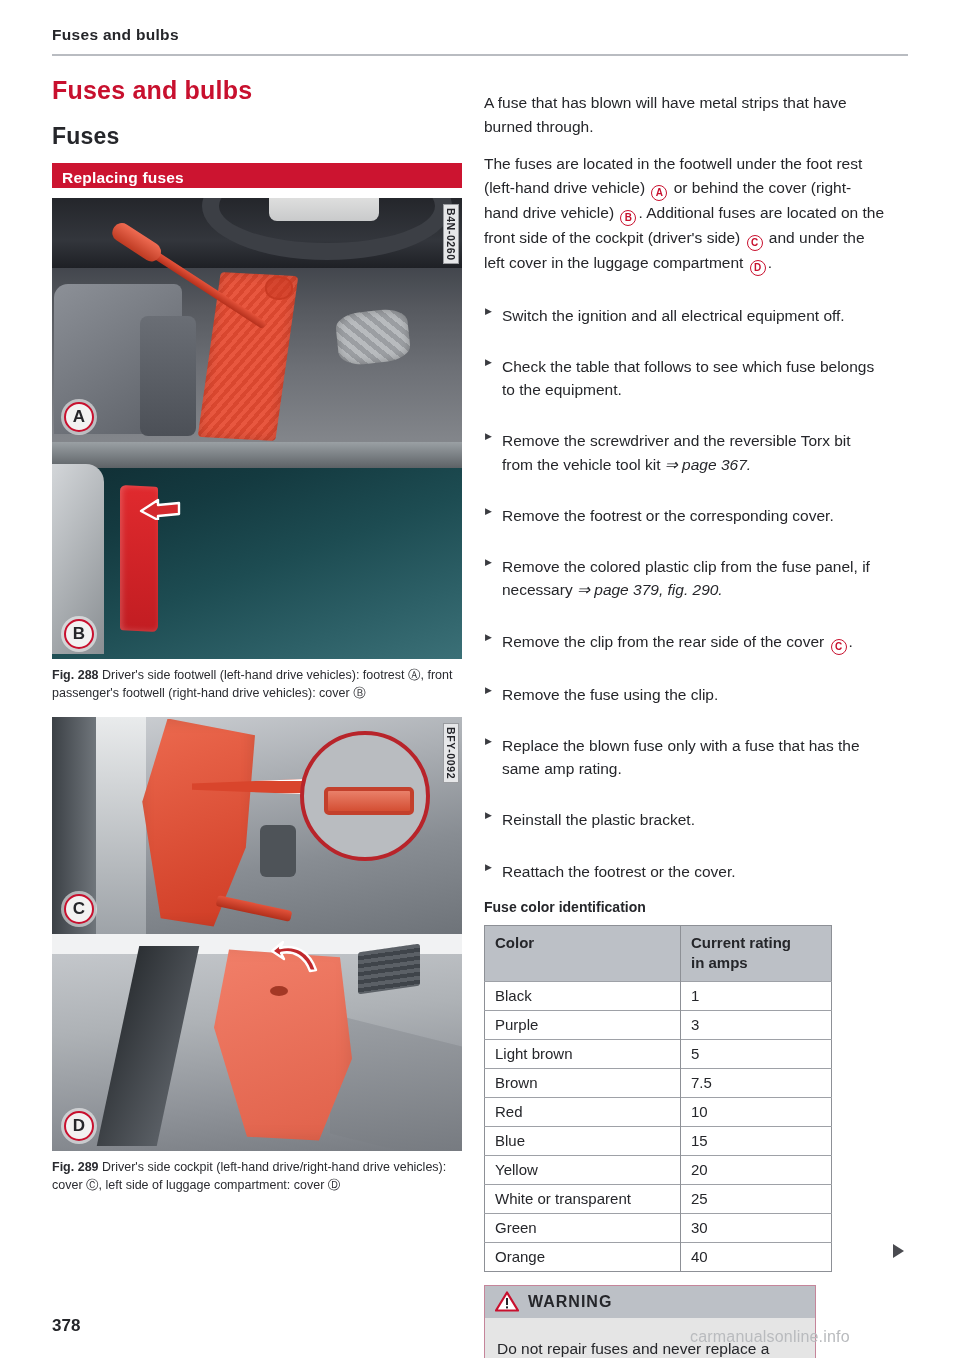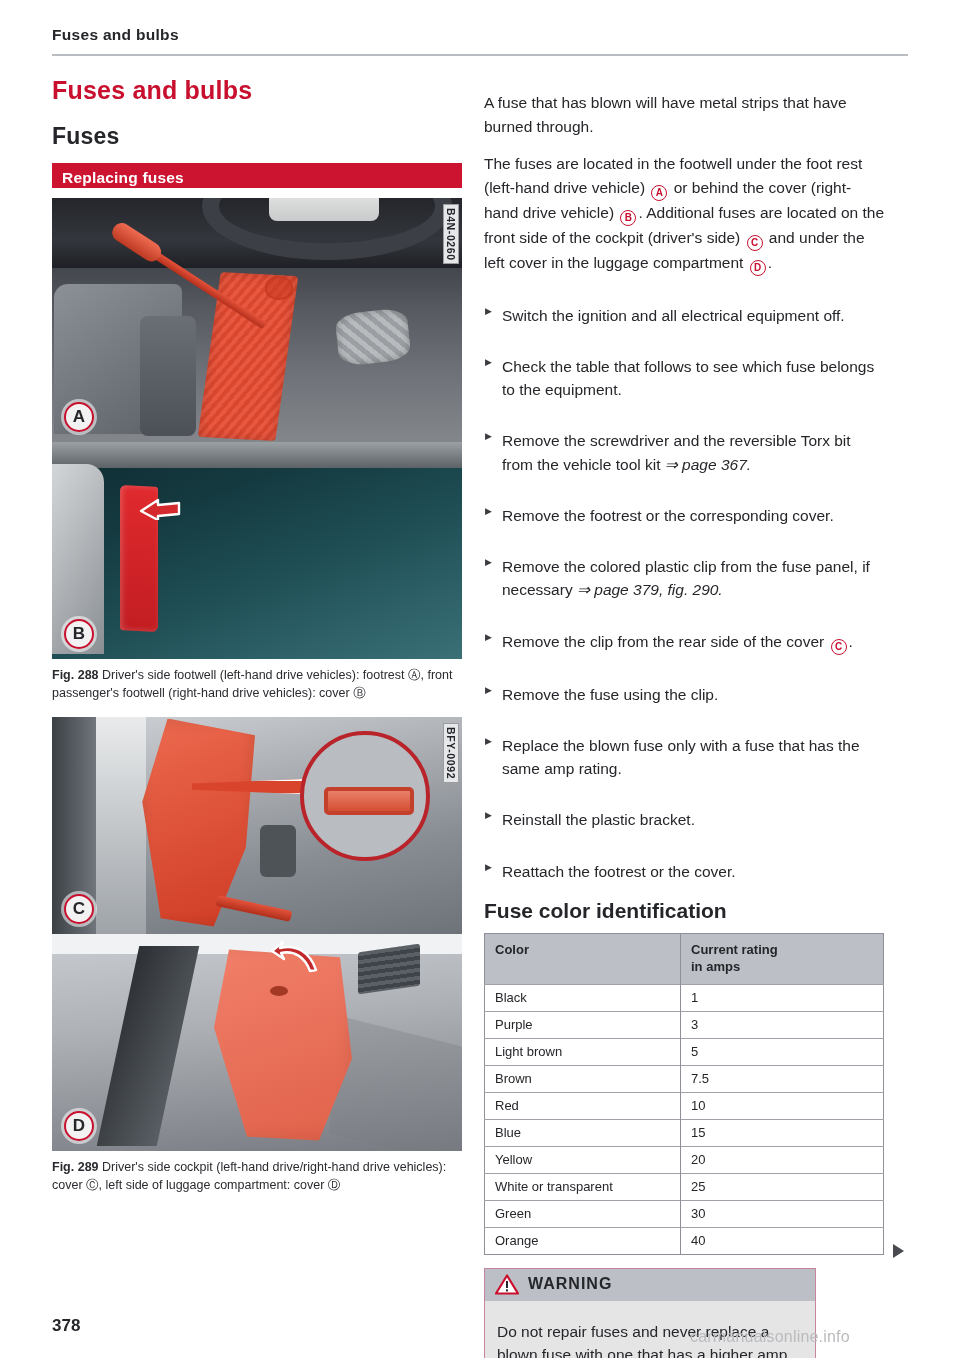--- a/index.html
+++ b/index.html
@@ -90,28 +90,28 @@
     font-size: 15.5px; line-height: 1.5; margin-bottom: 1px; color: #25262a; margin-top: 28px;
   }
   ul.steps li::before {
     content: "\25B6";
     position: absolute; left: 1px; top: 1px;
     font-size: 9px; color: #3a3b40;
   }
   .xref { font-style: italic; }
 
   h3.sub {
-    font-size: 21px; font-weight: bold; color: #25262a;
+    font-size: 14px; font-weight: bold; color: #25262a;
     margin: 16px 0 10px 0;
   }
 
   
   table.fusetbl {
-    width: 400px; border-collapse: collapse;
-    font-size: 13px; color: #25262a;
+    width: 348px; border-collapse: collapse;
+    font-size: 15px; color: #25262a;
     border: 1px solid #8d9096;
   }
   table.fusetbl th {
     background: #bcc0c6; text-align: left; font-weight: bold;
     padding: 7px 10px 8px 10px; vertical-align: top;
     border-right: 1px solid #8d9096;
     line-height: 1.35;
   }
   table.fusetbl th:last-child { border-right: none; }
   table.fusetbl td {

